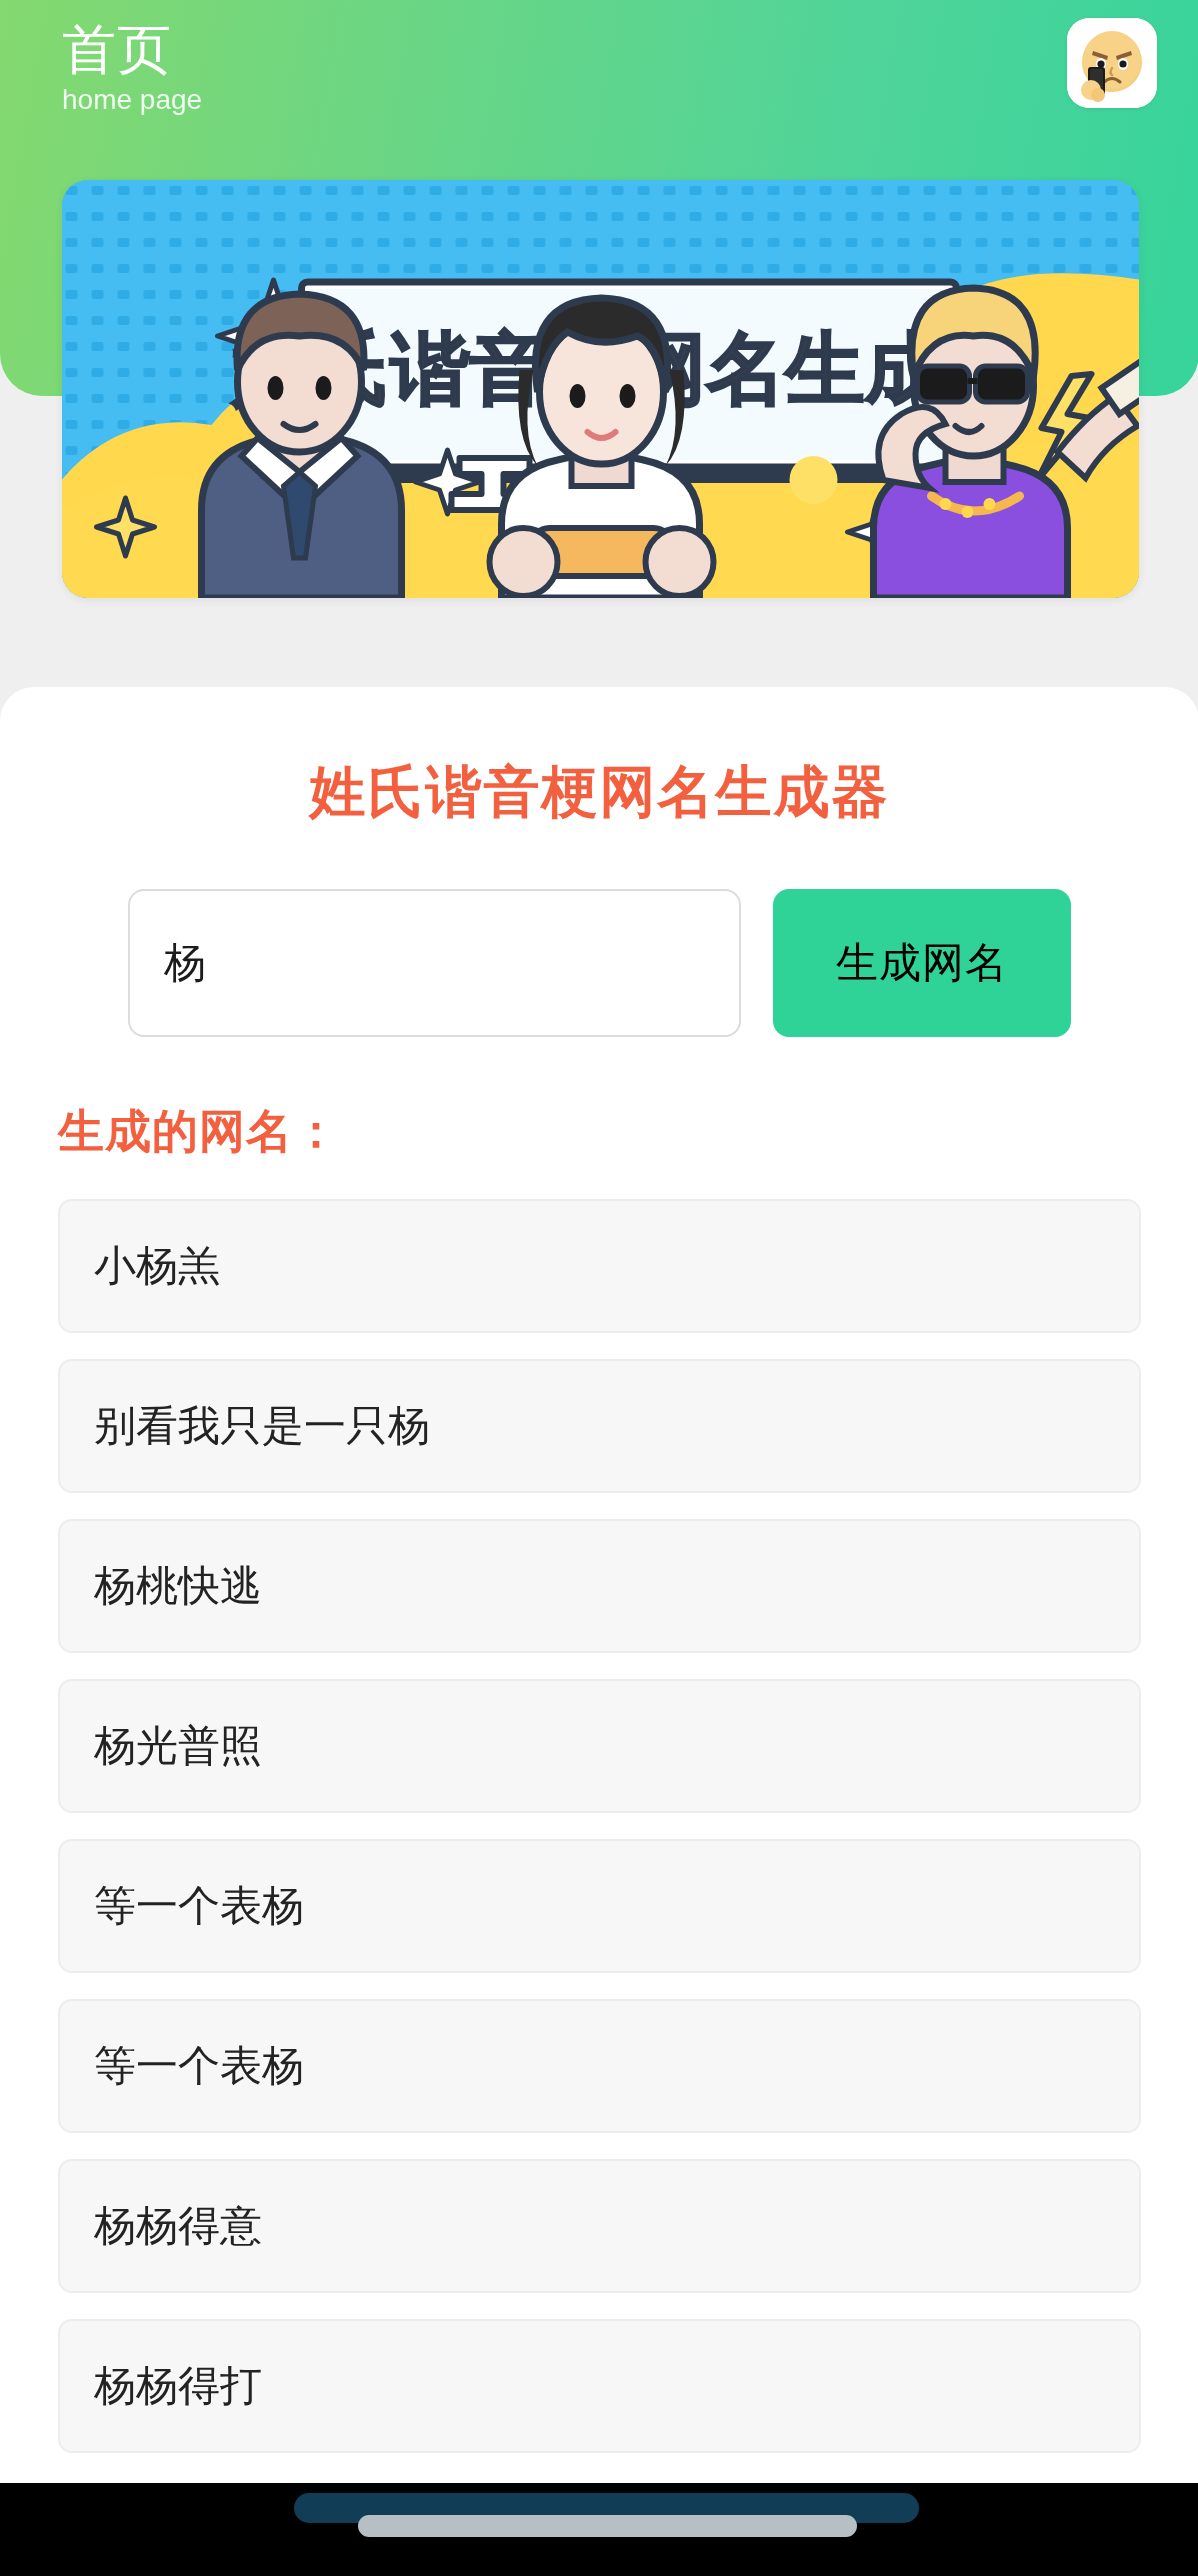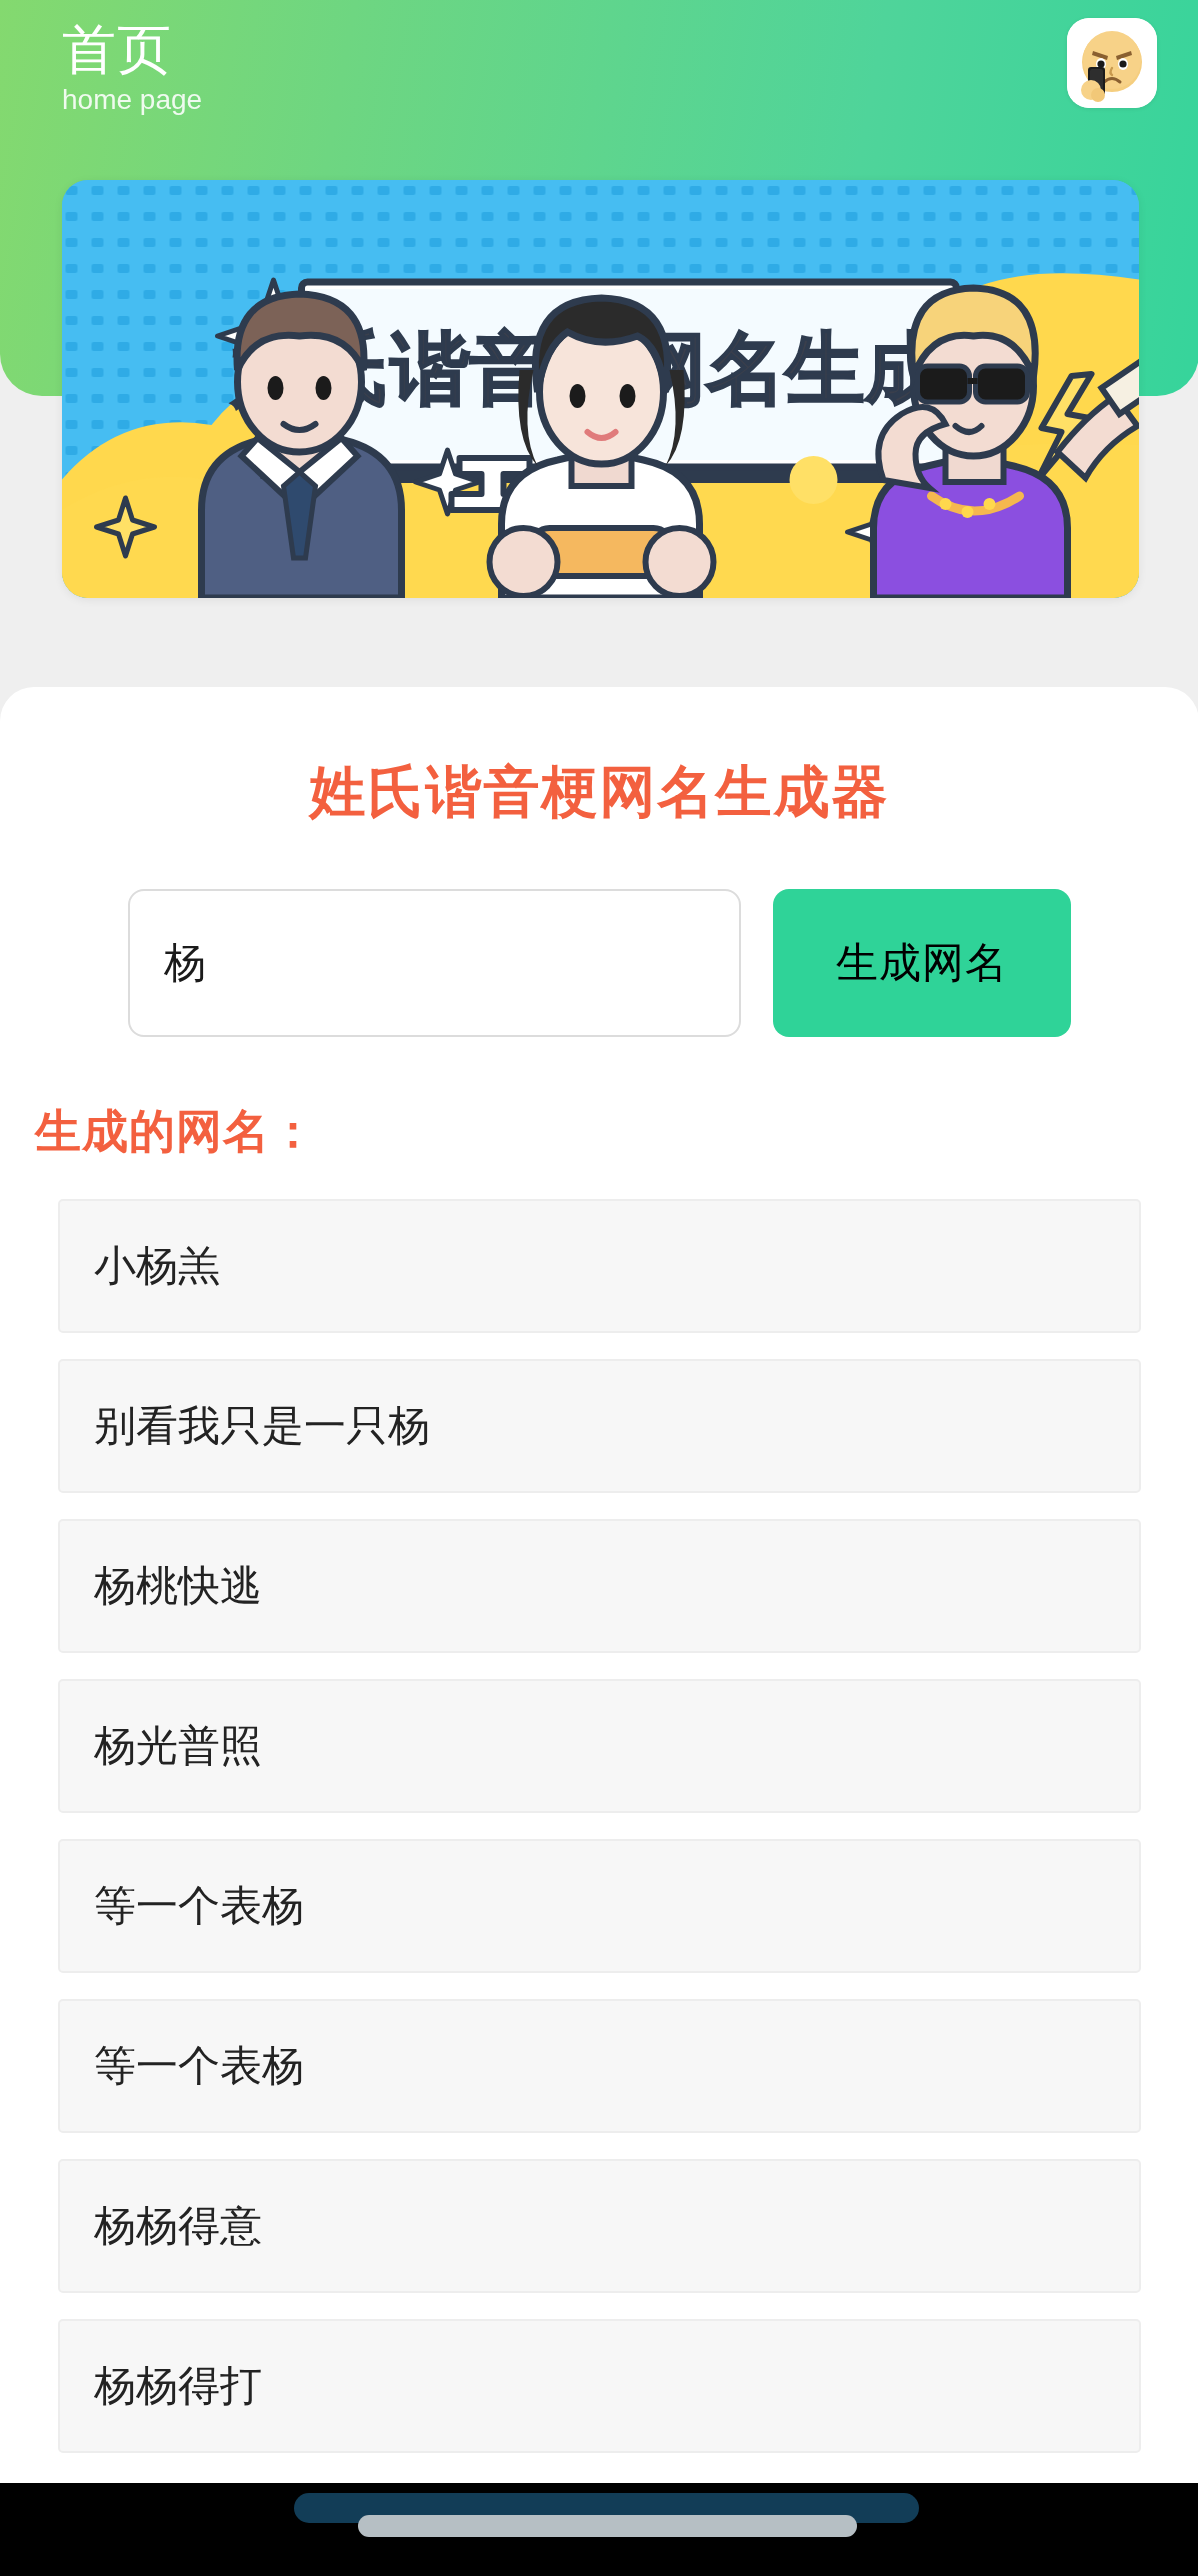--- a/index.html
+++ b/index.html
@@ -130,38 +130,38 @@
     border-radius: 16px;
     color: #000000;
     font-size: 42px;
     font-family: "Liberation Sans", "DejaVu Sans", sans-serif;
     cursor: pointer;
     letter-spacing: 1px;
   }
 
   
   .results-heading {
-    margin: 64px 0 0 35px;
+    margin: 64px 0 0 58px;
     color: #f3603f;
     font-size: 46px;
     font-weight: bold;
     letter-spacing: 1px;
   }
 
   
   .results-list {
     margin-top: 36px;
     padding: 0 58px;
     list-style: none;
   }
   .result-item {
     height: 134px;
     background: #f7f7f7;
     border: 2px solid #ededed;
-    border-radius: 5px;
+    border-radius: 14px;
     display: flex;
     align-items: center;
     padding: 0 34px;
     margin-bottom: 26px;
     font-size: 42px;
     color: #232323;
   }
 
   
   .bottom-bar {

